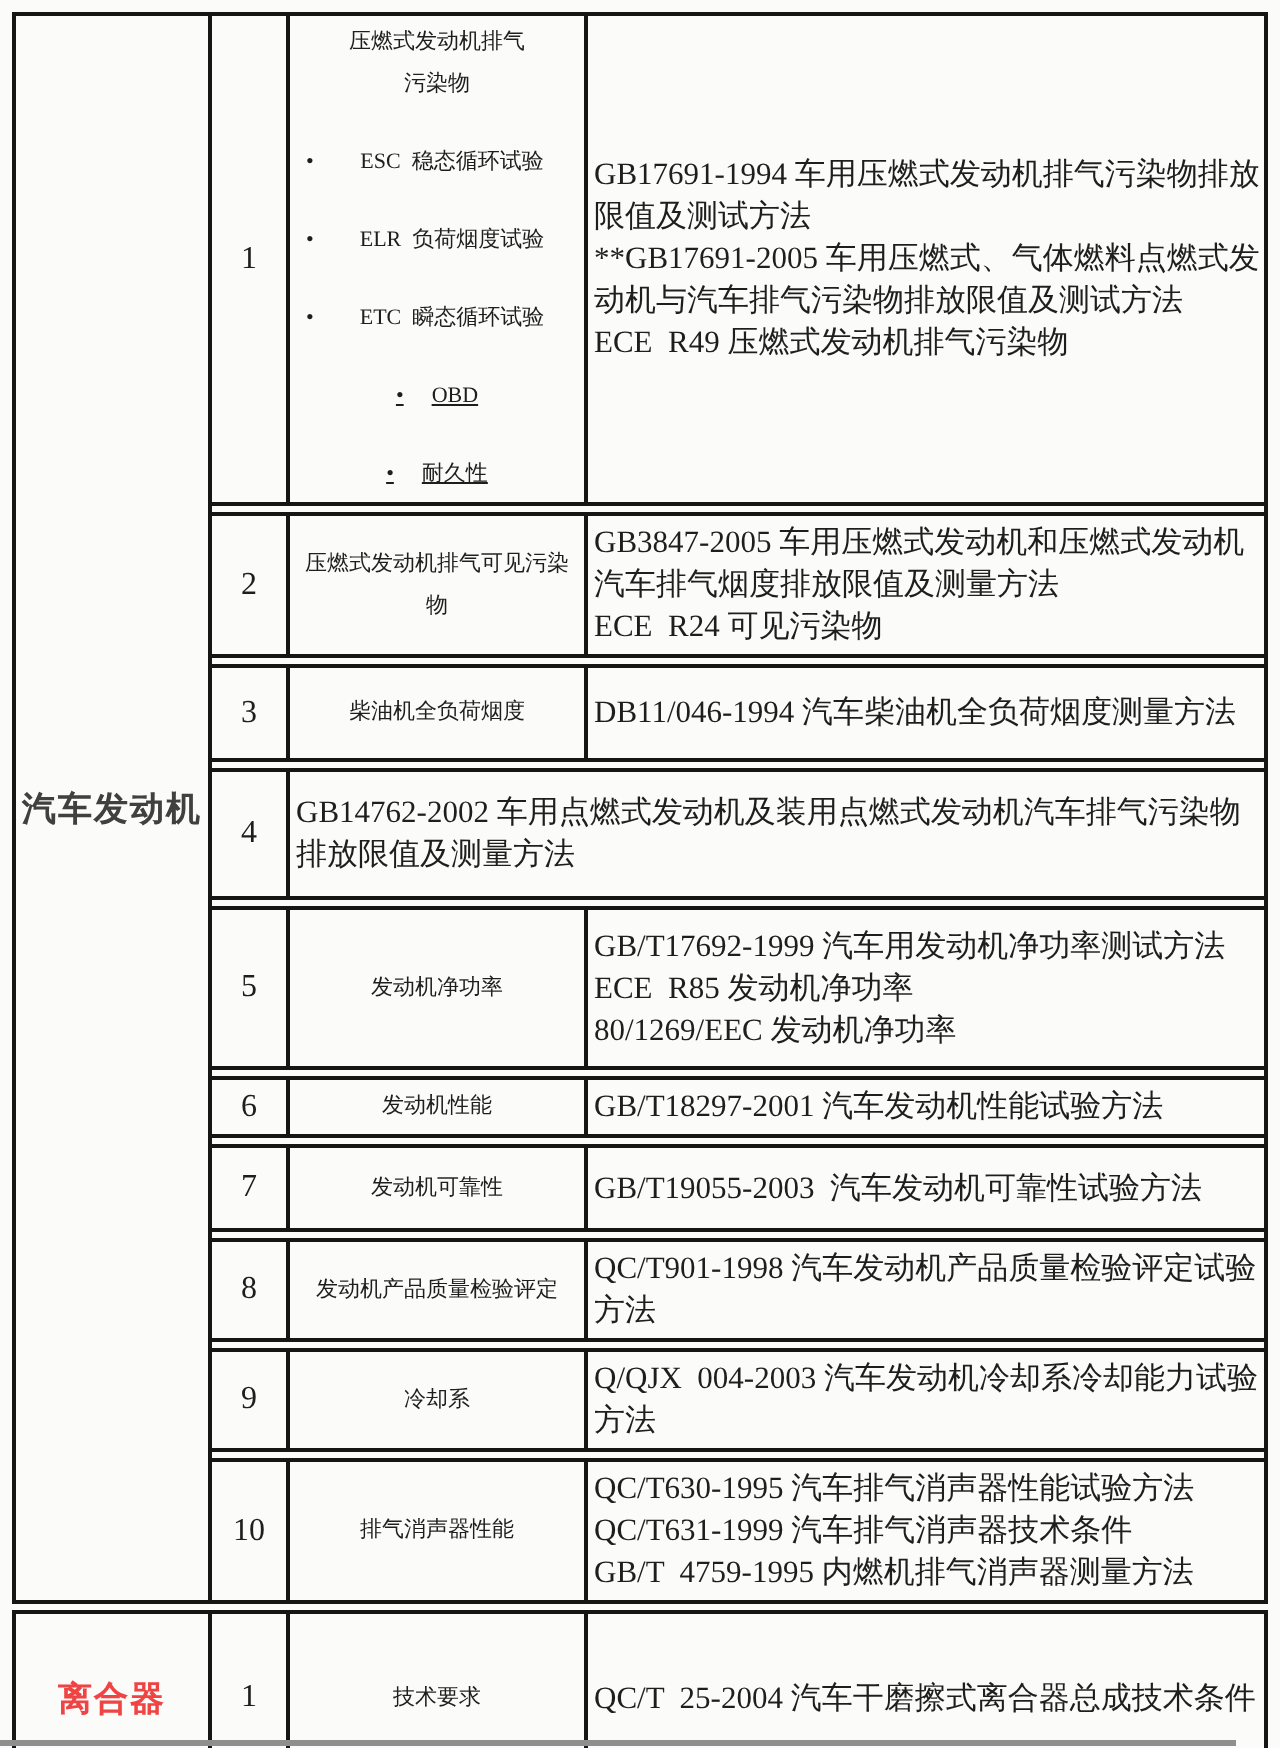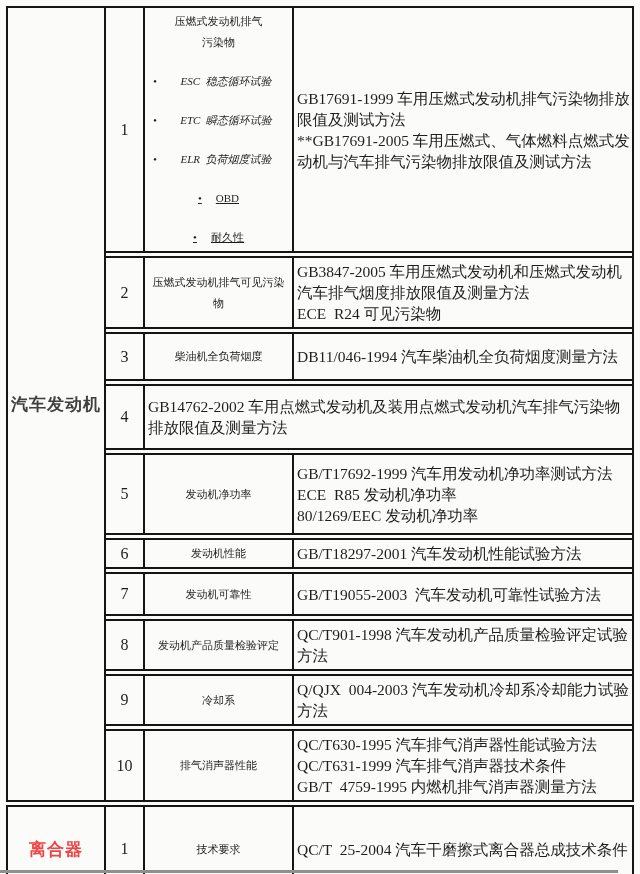--- a/index.html
+++ b/index.html
@@ -46,21 +46,21 @@
     display: flex; flex-direction: column;
     align-items: center; justify-content: center;
     text-align: center;
     font-size: 11px; line-height: 21px;
     padding: 3px 4px;
     gap: 18px;
   }
   .item-title { width: 100%; white-space: pre-wrap; }
   .b1 {
     position: relative; width: 100%; box-sizing: border-box;
-    padding-left: 15px; text-align: center; white-space: pre-wrap; font-style: italic;
+    padding-left: 15px; text-align: center; white-space: pre-wrap;
   }
   .b1::before { content: "\2022"; position: absolute; left: 4px; top: 0; }
   .b2 { width: 100%; text-align: center; white-space: pre-wrap; text-decoration: underline; }
   .b2::before { content: "\2022"; margin-right: 14px; }
   .stds {
     flex: 1; min-width: 0; box-sizing: border-box;
     display: flex; flex-direction: column; justify-content: center;
     font-size: 15.5px; line-height: 21px;
     padding: 3px 2px 3px 3px;
     text-align: left;
@@ -79,28 +79,29 @@
   <div class="tbl">
       <div class="section">
         <div class="cat" style="color: #404040;">汽车发动机</div>
         <div class="rows">
           <div class="row" style="min-height: 220px;">
             <div class="num">1</div>
             <div class="item">
               <div class="item-title">压燃式发动机排气
 污染物</div>
               <div class="b1">ESC  稳态循环试验</div>
+              <div class="b1">ELR  负荷烟度试验</div>
               <div class="b1">ETC  瞬态循环试验</div>
-              <div class="b1">ELR  负荷烟度试验</div>
               <div class="b2">OBD</div>
               <div class="b2">耐久性</div>
             </div>
             <div class="stds">
-              <div class="std-line">GB17691-1999 车用压燃式发动机排气污染物排放限值及测试方法</div>
+              <div class="std-line">GB17691-1994 车用压燃式发动机排气污染物排放限值及测试方法</div>
               <div class="std-line">**GB17691-2005 车用压燃式、气体燃料点燃式发动机与汽车排气污染物排放限值及测试方法</div>
+              <div class="std-line">ECE  R49 压燃式发动机排气污染物</div>
             </div>
           </div>
           <div class="row" style="min-height: 66px;">
             <div class="num">2</div>
             <div class="item">
               <div class="item-title">压燃式发动机排气可见污染物</div>
             </div>
             <div class="stds">
               <div class="std-line">GB3847-2005 车用压燃式发动机和压燃式发动机汽车排气烟度排放限值及测量方法</div>
               <div class="std-line">ECE  R24 可见污染物</div>

